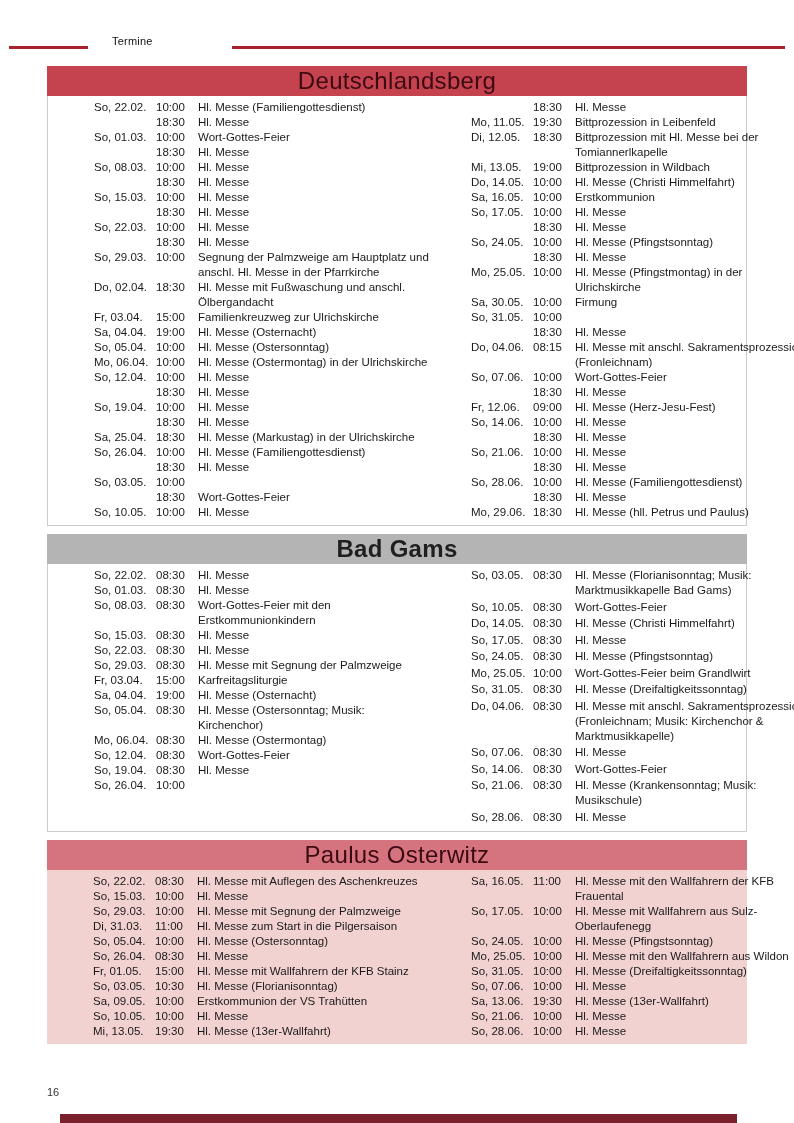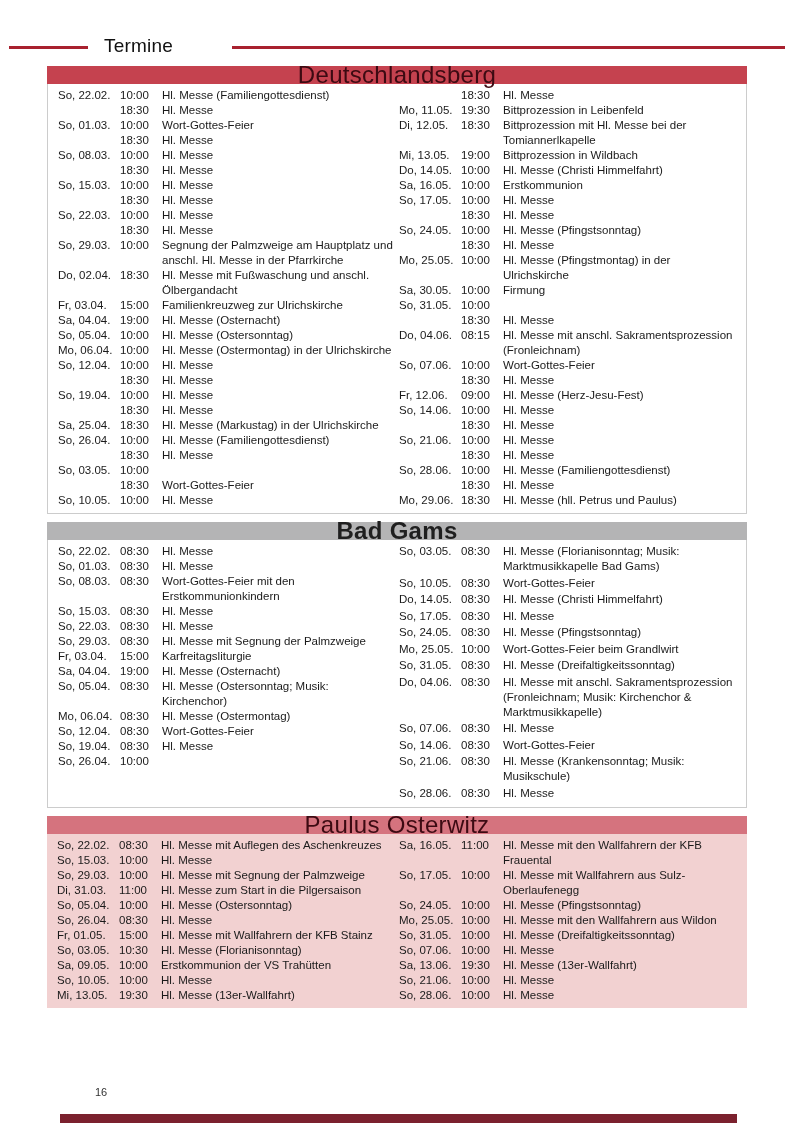--- a/index.html
+++ b/index.html
@@ -9,44 +9,44 @@
     position: relative; overflow: hidden;
     font-family: "Liberation Sans", sans-serif;
     color: #1a1a1a;
   }
   
   .top-header { position: absolute; top: 34px; left: 0; right: 0; height: 26px; }
   .rule { position: absolute; top: 12px; height: 3px; background: var(--accent-red, #a8212f); }
   .rule.left  { left: 9px;  width: 79px; }
   .rule.right { left: 232px; right: 9px; }
   .header-title {
-    position: absolute; left: 104px; top: 1px;
-    font-size: 19px; color: #111; letter-spacing: 0.2px;
+    position: absolute; left: 112px; top: 1px;
+    font-size: 11px; color: #111; letter-spacing: 0.2px;
   }
   
   .content { position: absolute; top: 66px; left: 47px; width: 700px; }
   .section { margin-bottom: 8px; }
   .banner {
-    height: 18px; display: flex; align-items: center; justify-content: center;
+    height: 30px; display: flex; align-items: center; justify-content: center;
     font-size: 24px; font-weight: 500; letter-spacing: 0.3px; text-align: center;
   }
   .banner.red  { background: var(--banner-red,  #c5424f); color: var(--banner-red-text, #3c0a12); }
   .banner.gray { background: var(--banner-gray, #b4b4b5); color: var(--banner-gray-text, #1f1f1f); font-weight: bold; }
   .banner.pink { background: var(--banner-pink, #d5737e); color: var(--banner-red-text, #3c0a12); }
   .sec-body { display: flex; padding: 4px 6px 5px 10px; }
   .sec-body.bordered { border: 1px solid #cccccc; border-top: none; background: #ffffff; }
   .sec-body.pink-bg { background: var(--pink-bg, #f2d1d1); }
-  .col { width: 50%; flex: none; }
+  .col { width: 50%; flex: none; margin-left: 36px; }
   .row { display: flex; align-items: flex-start; font-size: 11.5px; line-height: 15px; }
   .col.spread .row { margin-bottom: 1.5px; }
   .date { width: 62px; flex: none; }
   .time { width: 42px; flex: none; }
   .desc { flex: 1; padding-right: 6px; }
   
-  .page-number { position: absolute; left: 47px; top: 1086px; font-size: 11px; color: #333; margin-left: 48px; }
+  .page-number { position: absolute; left: 47px; top: 1086px; font-size: 11px; color: #333; }
   .footer-bar {
     position: absolute; bottom: 0; left: 60px; right: 57px; height: 9px;
     background: var(--footer-bar, #7b212e);
   }
 </style>
 </head>
 <body>
 
 <div class="top-header">
   <span class="rule left"></span>

